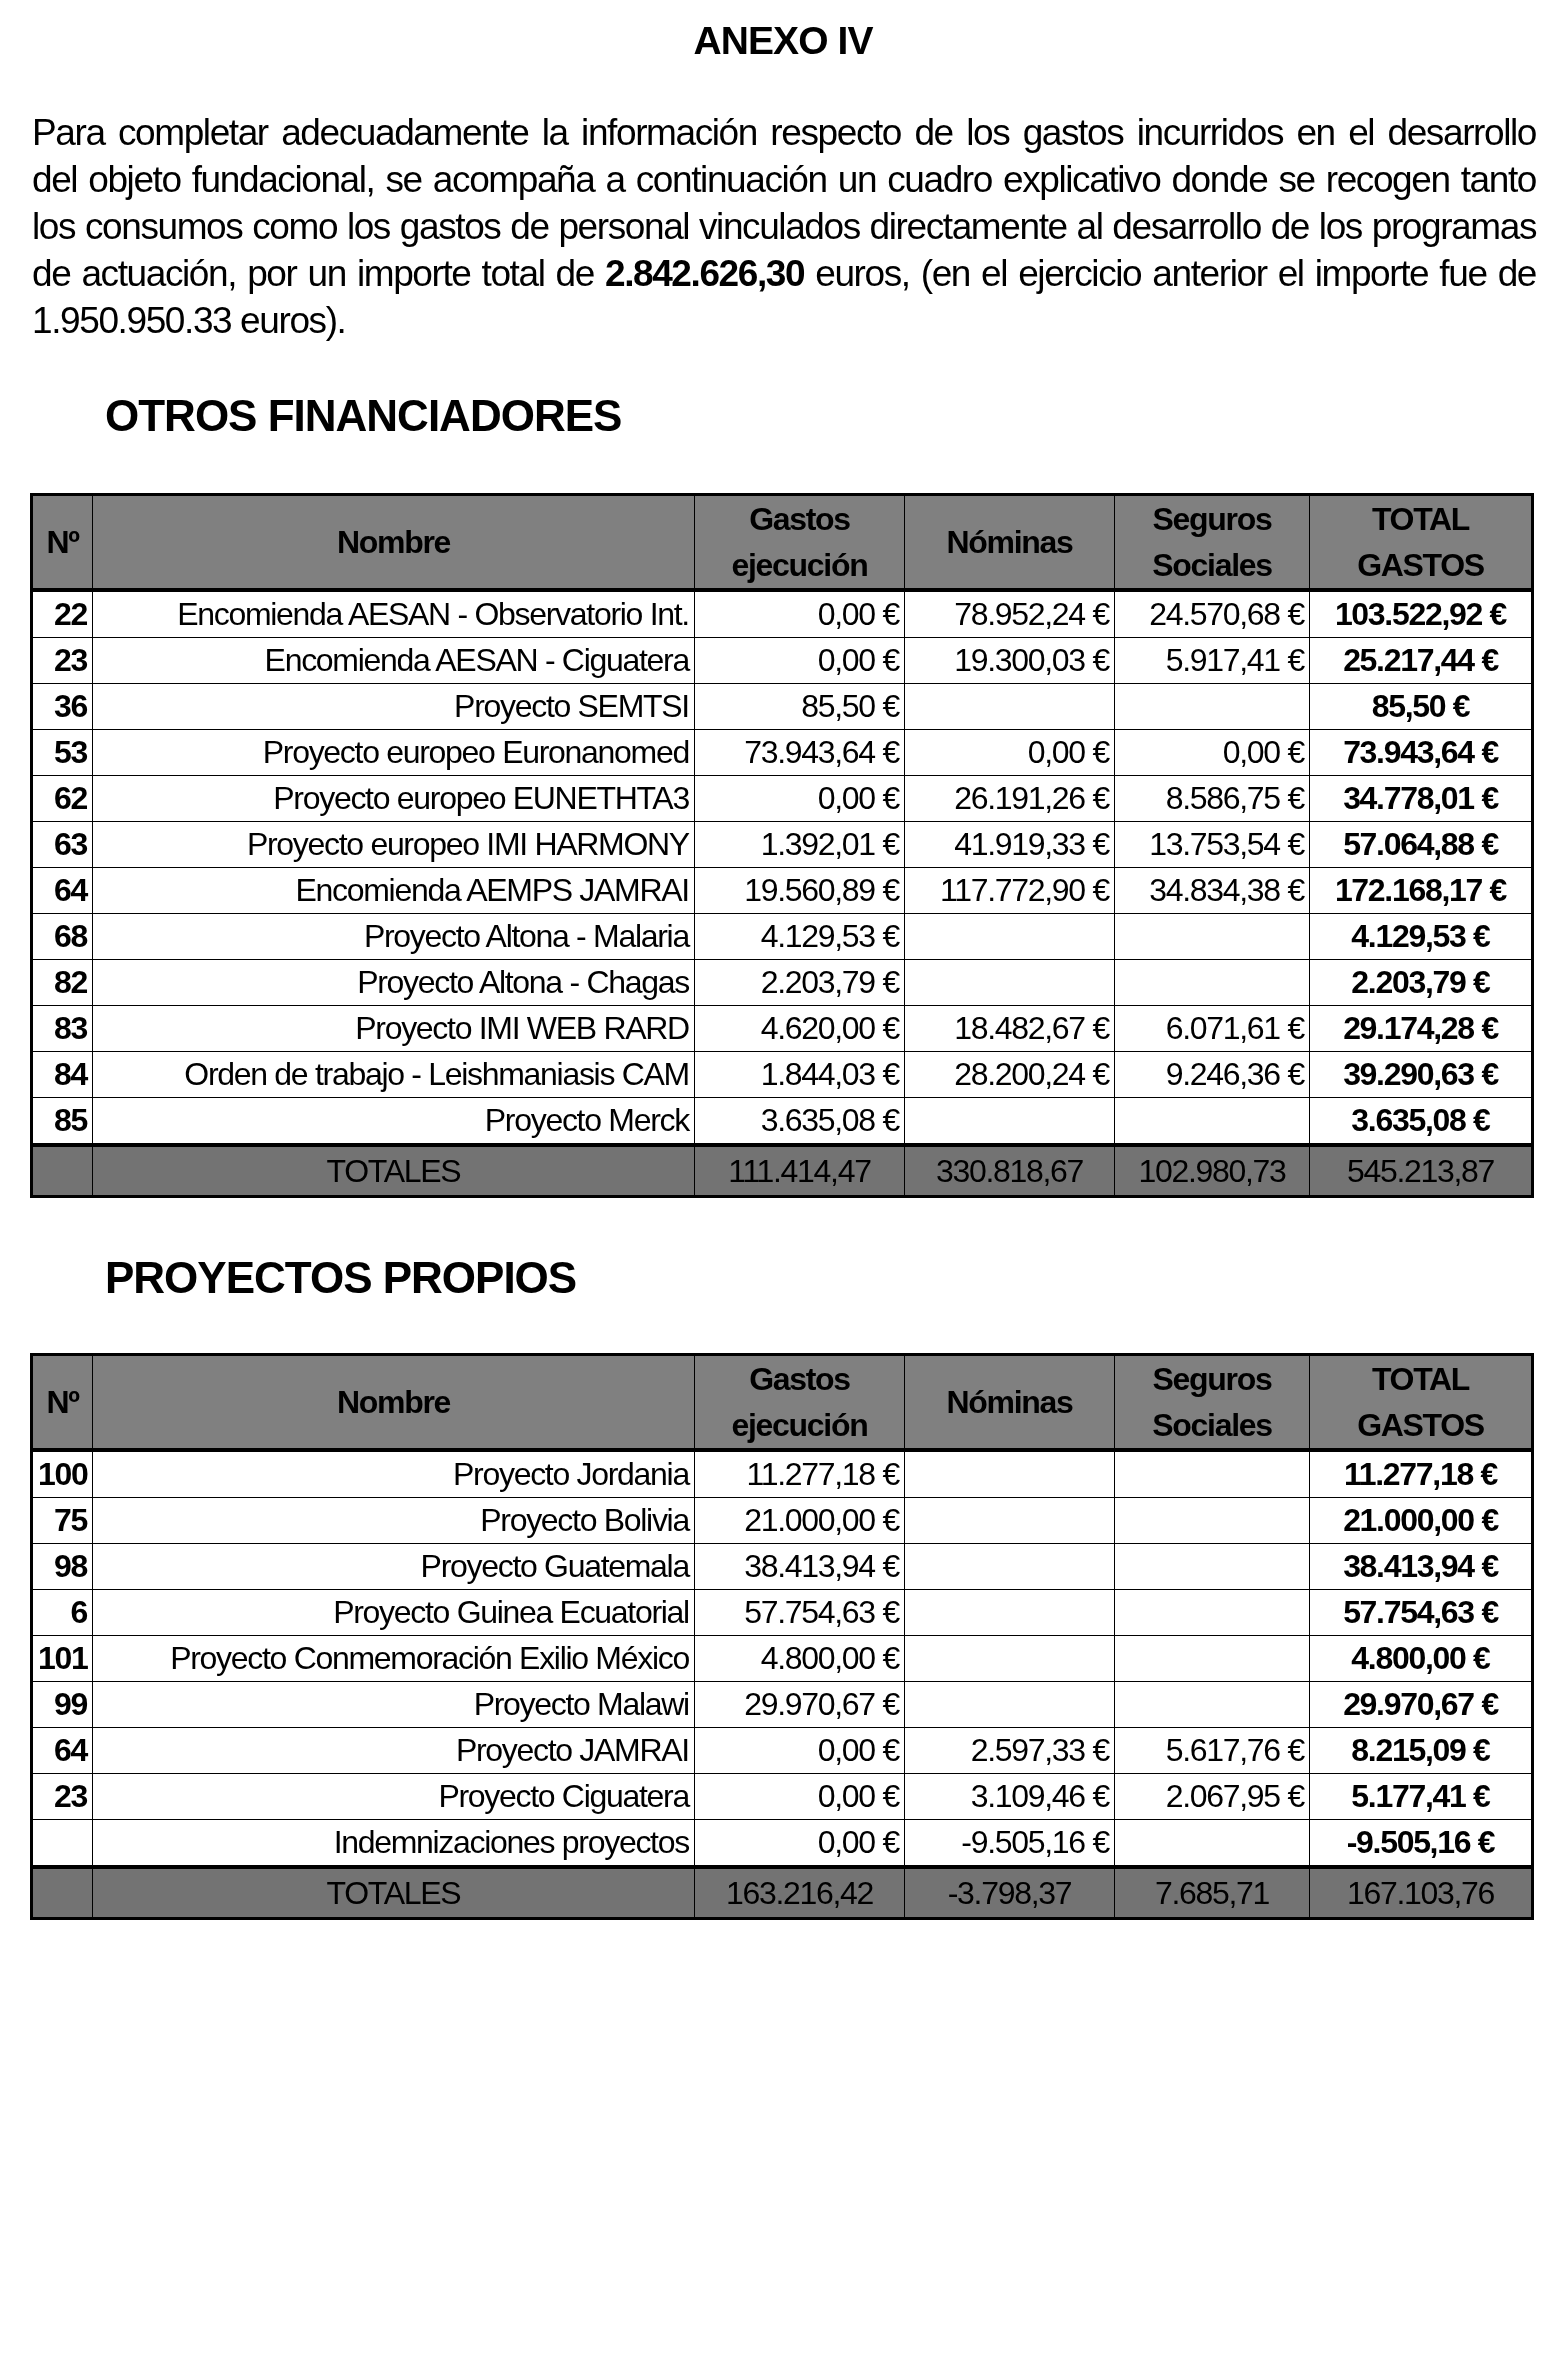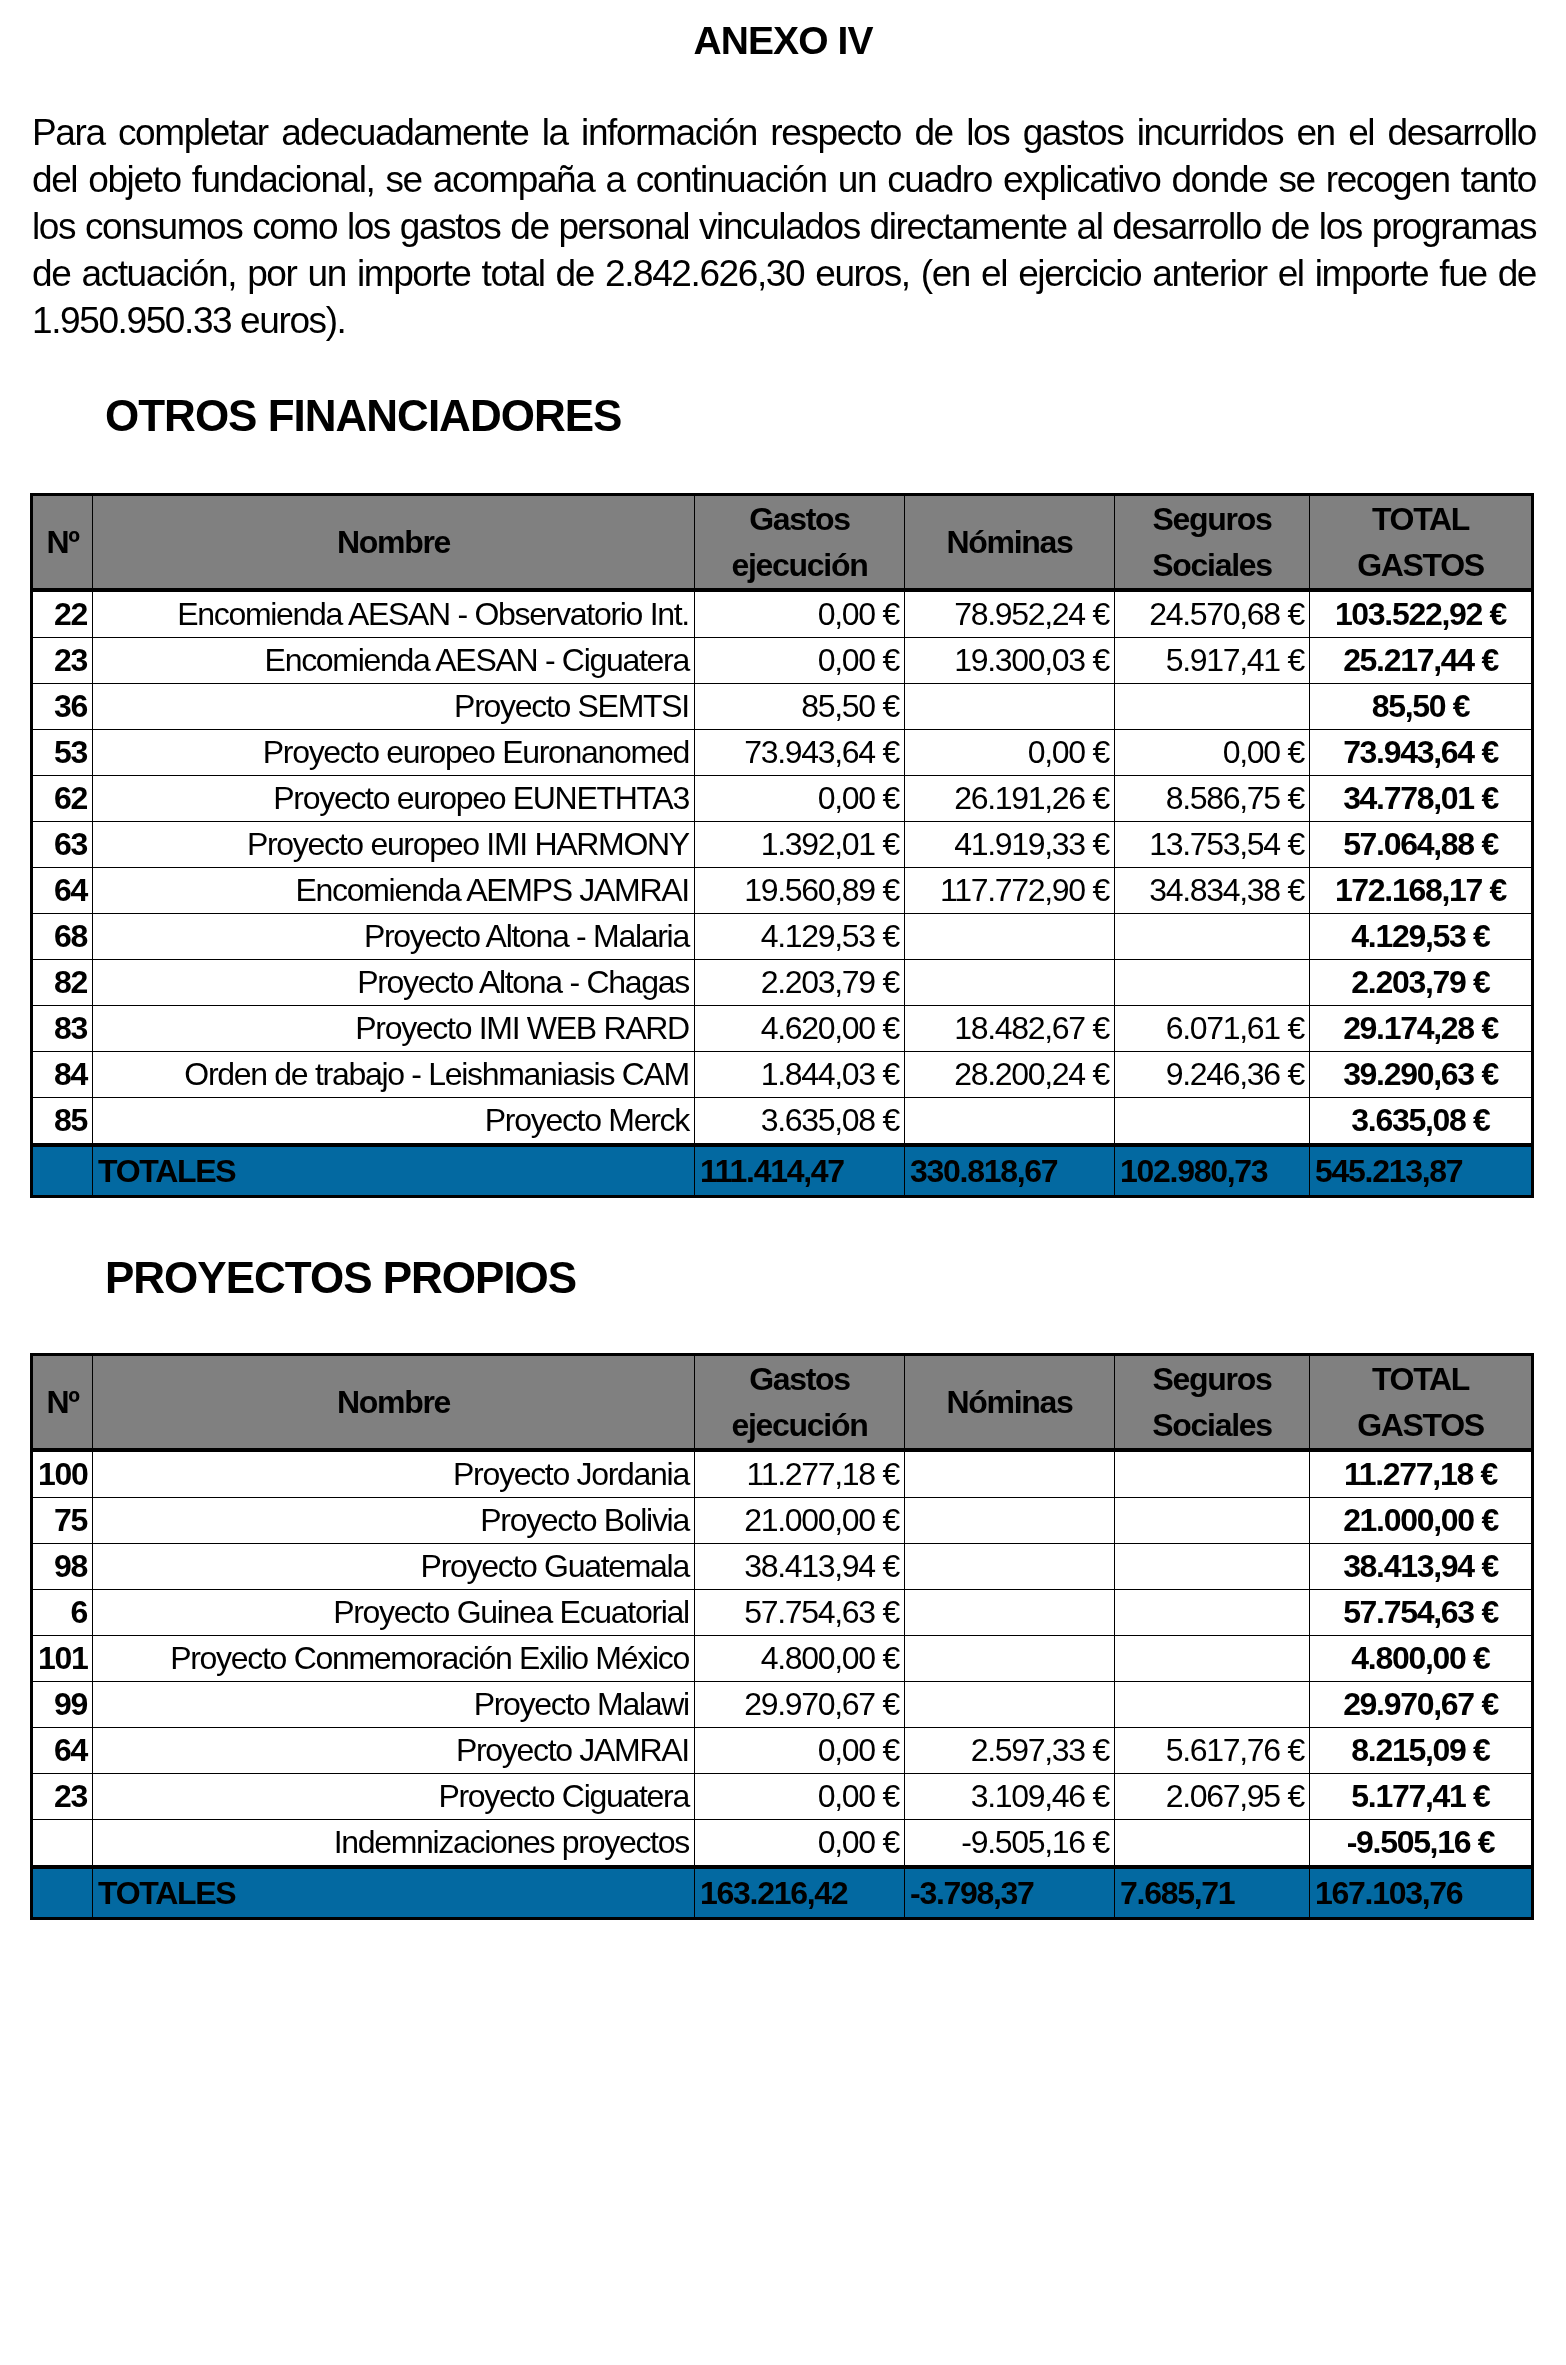--- a/index.html
+++ b/index.html
@@ -3,35 +3,35 @@
 <meta charset="utf-8">
 <style>
   html, body { margin:0; padding:0; background:#ffffff; }
   body { width:1566px; height:2366px; position:relative; overflow:hidden;
          font-family:"Liberation Sans", sans-serif; color:#000; }
   .title { position:absolute; left:0; width:1566px; top:17px; text-align:center;
            font-weight:bold; font-size:39px; line-height:48px; letter-spacing:-0.9px; }
   .para { position:absolute; left:32px; width:1504px; top:109px;
           font-size:37px; line-height:47px; text-align:justify; text-align-last:left;
           letter-spacing:-1.4px; word-spacing:0px; }
-  .para b { font-weight:normal; }
+  .para b { font-weight:bold; }
   .section { position:absolute; left:105px; font-weight:bold; font-size:44px;
              line-height:41px; letter-spacing:-1px; }
   table.grid { position:absolute; left:30px; width:1279px; border-collapse:collapse;
                table-layout:fixed; border:3.4px solid #000; }
   table.grid th, table.grid td { border:1.7px solid #000; padding:0 5.1px; overflow:hidden;
                white-space:nowrap; font-size:32px; letter-spacing:-1.3px; }
   table.grid thead th { background:#808080; font-weight:bold; text-align:center;
                line-height:46px; border-bottom:4.3px solid #000; }
   table.grid td { height:45px; line-height:45px; }
   td.num { text-align:right; font-weight:bold; padding-right:3.4px; }
   td.name { text-align:right; padding-left:5.1px; }
   td.val { text-align:right; padding-right:6.8px; }
   td.tot { text-align:center; font-weight:bold; padding-right:6.8px; }
-  tr.totals td { background:#0369a1; font-weight:bold; text-align:left;
+  tr.totals td { background:#737373; font-weight:normal; text-align:center;
                border-top:4.3px solid #000; height:48px; }
   .col-n { width:61px; } .col-name { width:602px; } .col-g { width:210px; }
   .col-nom { width:210px; } .col-ss { width:195px; } .col-t { width:223px; }
 </style>
 </head>
 <body>
 
 <div class="title">ANEXO IV</div>
 
 <div class="para"><span>Para completar adecuadamente la información respecto de los gastos incurridos en el desarrollo del objeto fundacional, se acompaña a continuación un cuadro explicativo donde se recogen tanto los consumos como los gastos de personal vinculados directamente al desarrollo de los programas de actuación, por un importe total de </span><b>2.842.626,30</b><span> euros, (en el ejercicio anterior el importe fue de 1.950.950.33 euros).</span></div>

